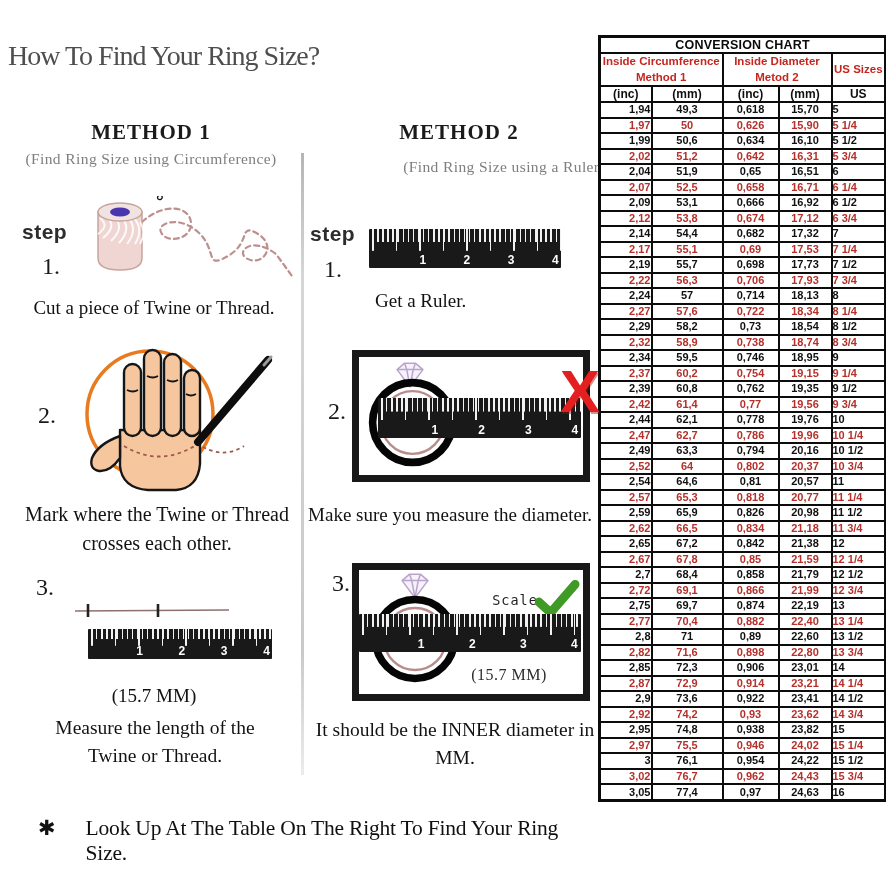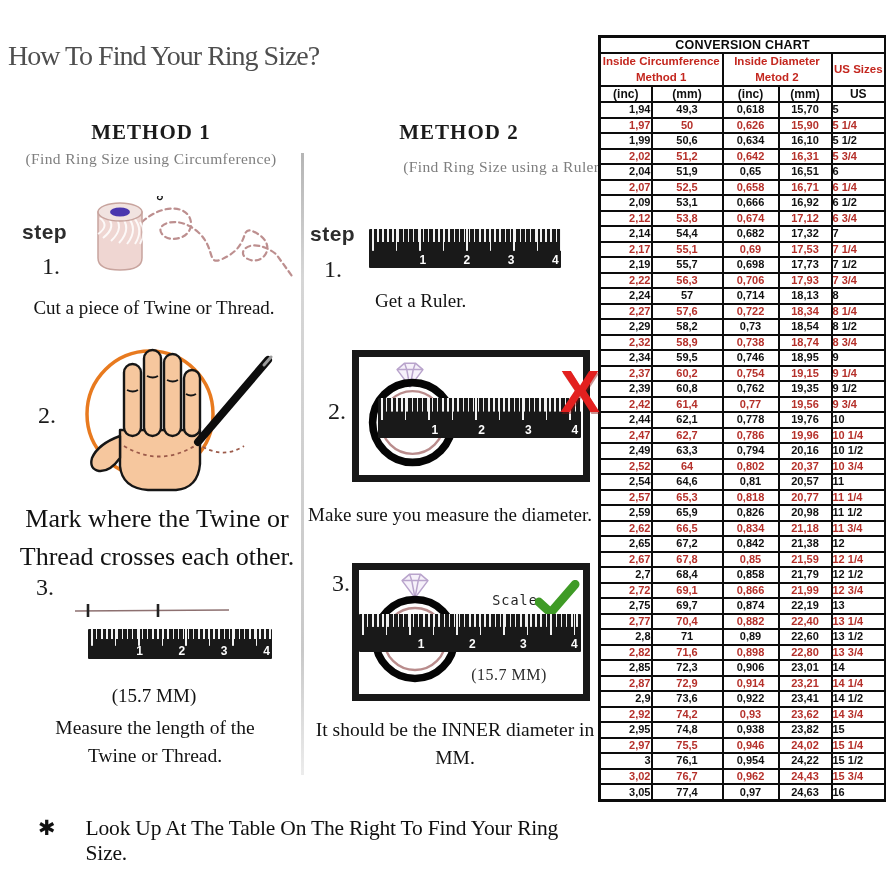--- a/index.html
+++ b/index.html
@@ -120,21 +120,21 @@
         <path d="M55,52 q6,3 11,0 M75,38 q6,3 11,0 M95,42 q6,3 11,0 M114,56 q5,3 10,0"></path>
       </g>
       <path d="M52,108 Q88,130 126,106 Q150,122 172,108" fill="none" stroke="#9c5a4a" stroke-width="1.8" stroke-dasharray="3.5 3.5"></path>
       <g>
         <path d="M196,22 L126,104" stroke="#0d0d0d" stroke-width="8" stroke-linecap="round"></path>
         <path d="M199,19 L192,27" stroke="#9a9a9a" stroke-width="3" stroke-linecap="round"></path>
       </g>
     </svg>
   </div>
 
-  <div class="abs caption" style="left:4px; top:500px; width:306px; font-size:26px;">Mark where the Twine or Thread crosses each other.</div>
+  <div class="abs caption" style="left:4px; top:500px; width:306px; font-size:20px;">Mark where the Twine or Thread crosses each other.</div>
 
   <div class="abs step-num" style="left:36px; top:574px;">3.</div>
 
   <div class="abs" style="left:72px; top:602px; width:160px; height:16px;">
     <svg width="160" height="16" viewBox="0 0 160 16">
       <path d="M3,9 L157,8" stroke="#8d7070" stroke-width="1.6" fill="none"></path>
       <path d="M16,2 L16,15 M86,2 L86,15" stroke="#222" stroke-width="2.6"></path>
     </svg>
   </div>
 

